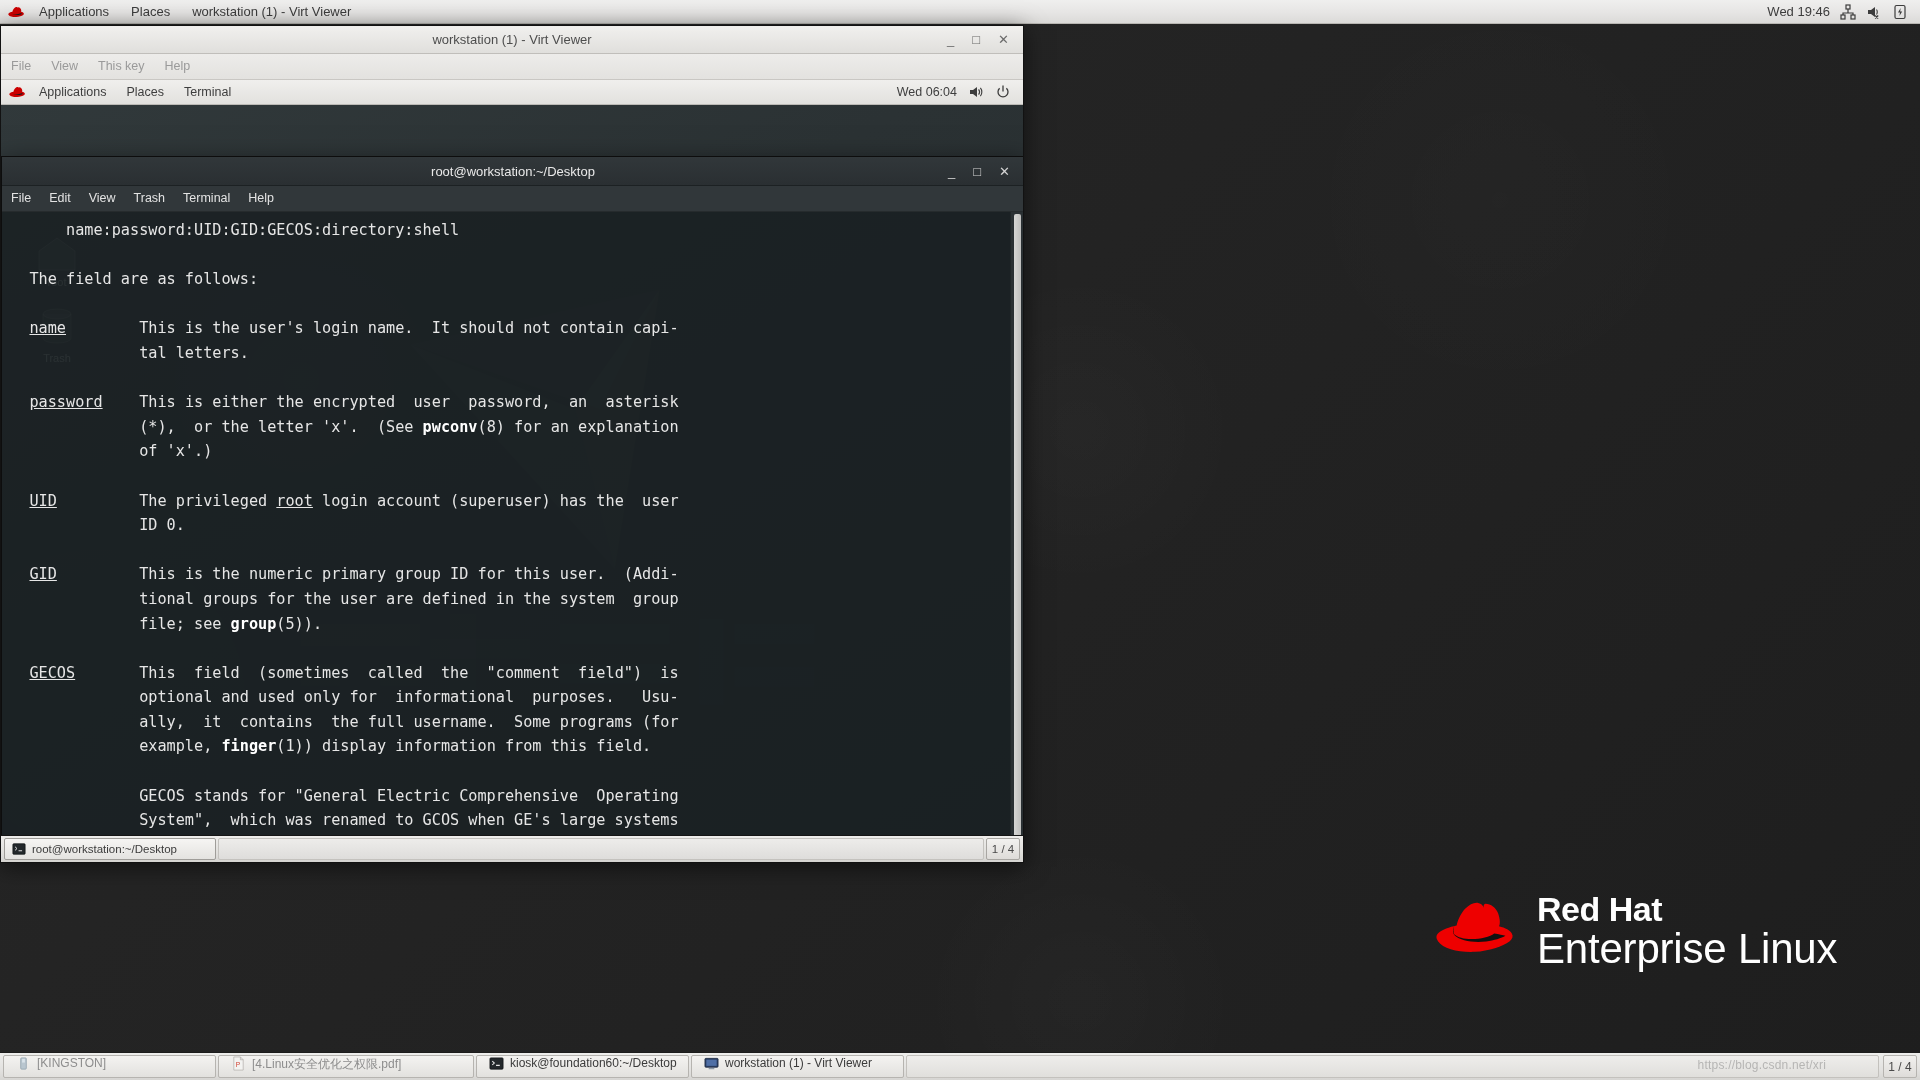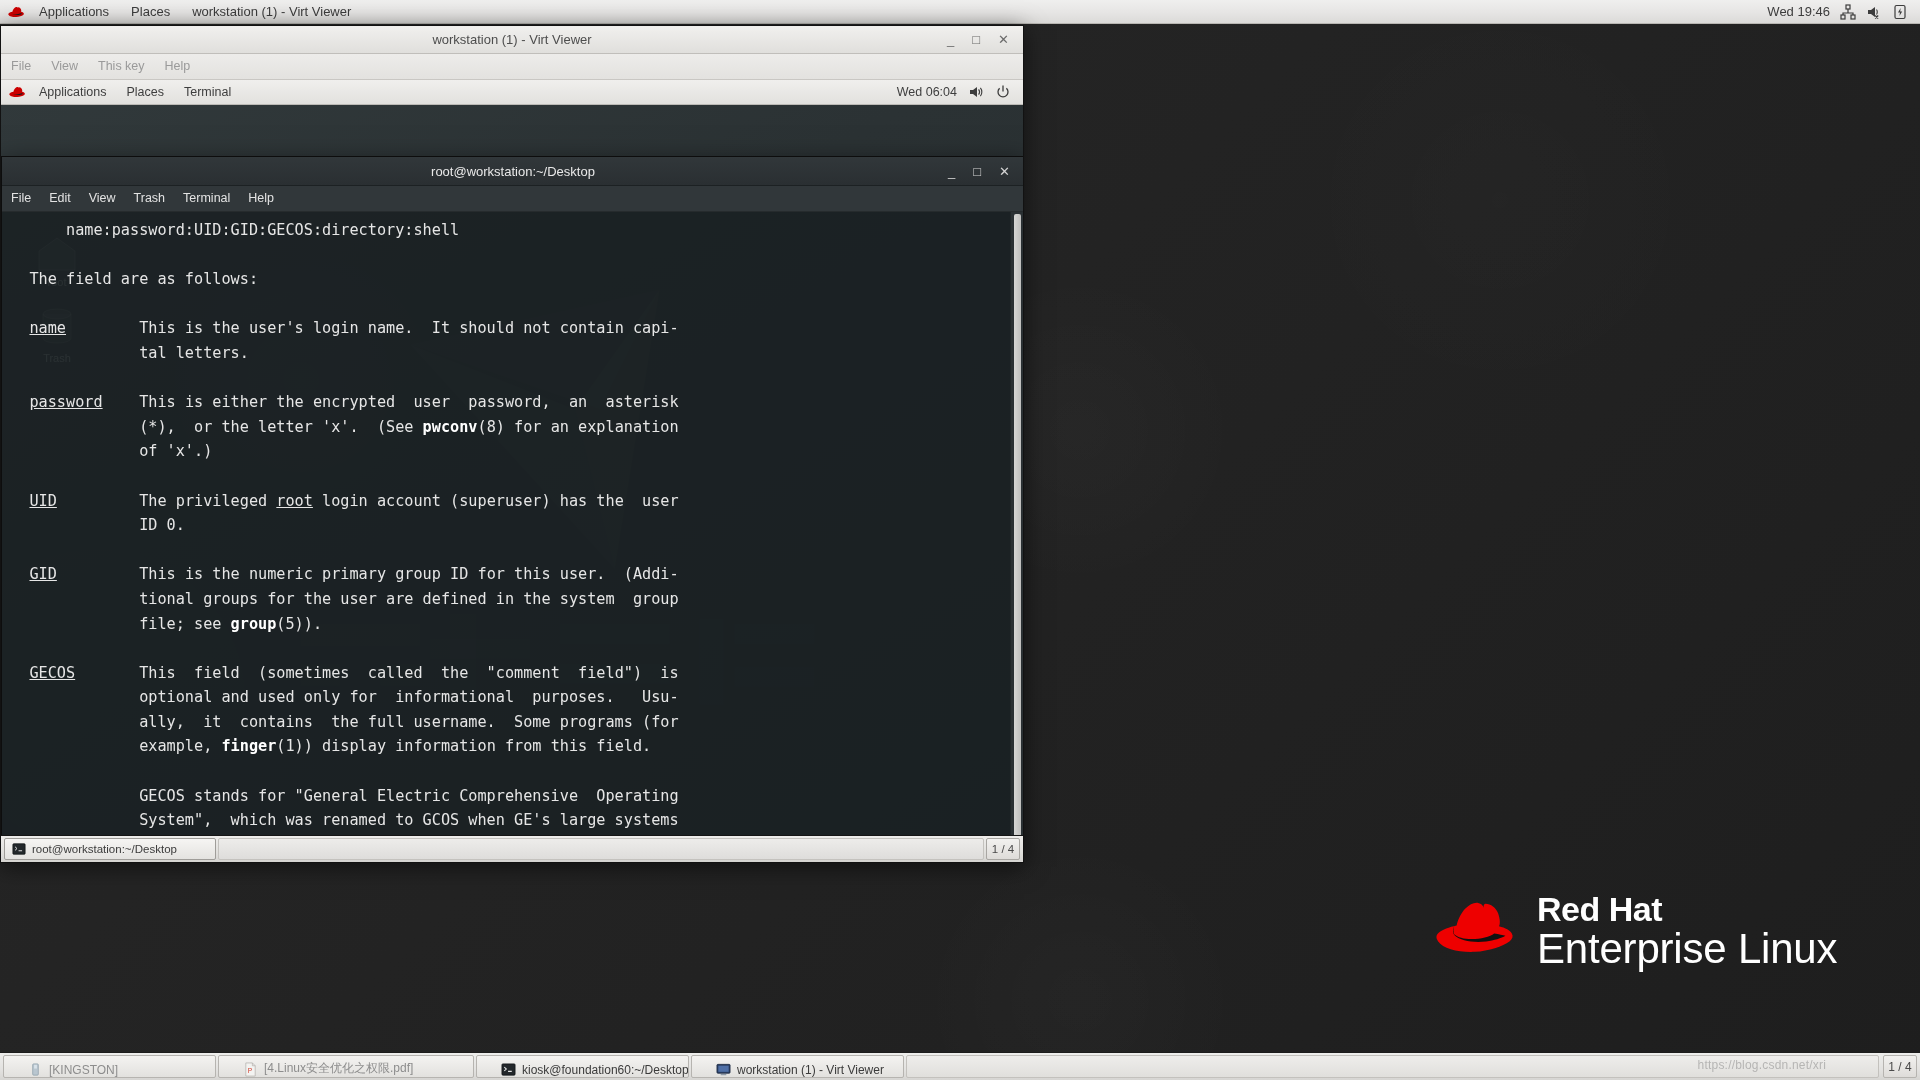--- a/index.html
+++ b/index.html
@@ -35,22 +35,22 @@
   #outer-clock { font-size:13px; color:#3c3c3c; }
 
   
   #outer-bottom-panel {
     position:absolute; left:0; bottom:0; width:1920px; height:28px;
     background:linear-gradient(to bottom,#eeeeec 0%,#e3e2e0 60%,#d6d5d2 100%);
     border-top:1px solid #1c1c1c;
     display:flex; align-items:center; padding:2px 3px;
   }
   .task-btn {
-    height:23px; display:flex; align-items:flex-end; gap:6px;
-    padding:0 24px; margin-right:2px;
+    height:23px; display:flex; align-items:flex-start; gap:6px;
+    padding:0 12px; margin-right:2px;
     font-size:12px; color:#3b3b3b;
     background:linear-gradient(to bottom,#f4f3f1,#e2e1de);
     border:1px solid #b6b4b0; border-radius:2px;
     overflow:hidden; white-space:nowrap;
   }
   .task-btn.w-kingston { width:213px; color:#8d8d8d; }
   .task-btn.w-pdf { width:256px; color:#8d8d8d; }
   .task-btn.w-kiosk { width:213px; }
   .task-btn.w-virt { width:213px; }
   .task-btn.spacer {

